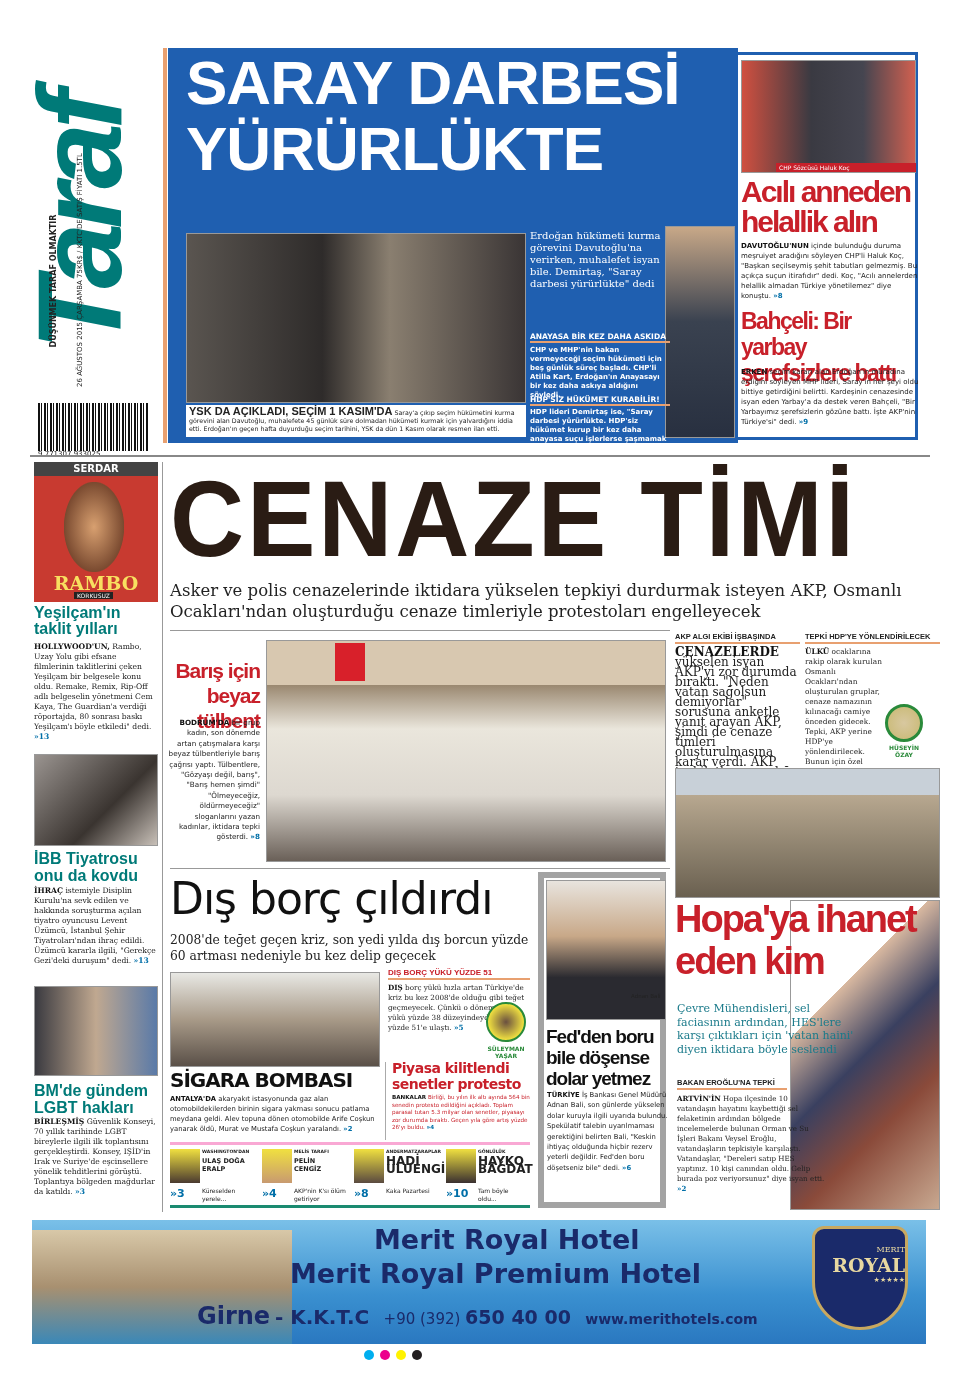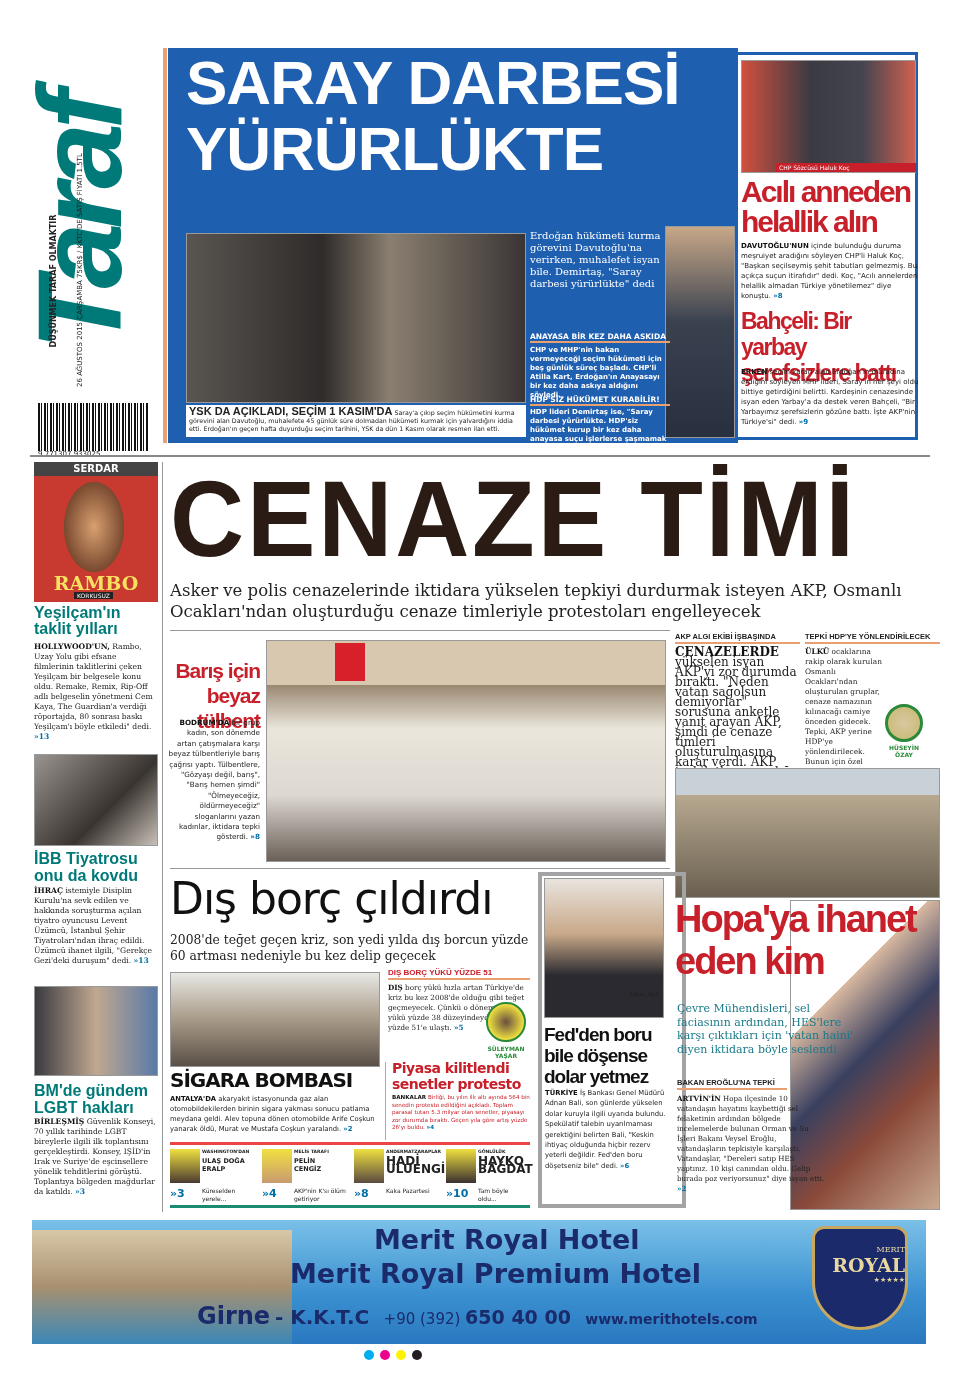--- a/index.html
+++ b/index.html
@@ -58,21 +58,21 @@
   <div class="abs" style="left:0;top:0;width:124px;height:140px;background:linear-gradient(180deg,#444 0 14px,#c83a30 14px)">
     <div class="abs sans" style="left:0;top:1px;width:124px;text-align:center;color:#fff;font-weight:bold;font-size:10px">SERDAR</div>
     <div class="abs" style="left:30px;top:20px;width:60px;height:90px;background:radial-gradient(ellipse,#d8a070,#7a4a30 70%,transparent 72%)"></div>
     <div class="abs" style="left:0;top:110px;width:124px;text-align:center;color:#f8e060;font-weight:bold;font-size:19px;font-family:'DejaVu Serif',serif">RAMBO</div>
     <div class="abs sans" style="left:40px;top:130px;font-size:6px;color:#fff;background:#222;padding:0 3px">KORKUSUZ</div>
   </div>
   <div class="abs teal" style="left:0;top:143px;width:124px;font-family:'Liberation Sans',sans-serif;font-weight:bold;font-size:16px;line-height:16px">Yeşilçam'ın taklit yılları</div>
   <p class="abs body" style="left:0;top:180px;width:124px;font-size:7.6px;line-height:10px"><b>HOLLYWOOD'UN,</b><span> Rambo, Uzay Yolu gibi efsane filmlerinin taklitlerini çeken Yeşilçam bir belgesele konu oldu. Remake, Remix, Rip-Off adlı belgeselin yönetmeni Cem Kaya, The Guardian'a verdiği röportajda, 80 sonrası baskı Yeşilçam'ı böyle etkiledi" dedi.</span> <span class="ref">»13</span></p>
   <div class="abs photo" style="left:0;top:292px;width:124px;height:92px;background:linear-gradient(135deg,#9a9490,#3a3430 60%,#c8c0b8)"></div>
   <div class="abs teal" style="left:0;top:388px;width:124px;font-family:'Liberation Sans',sans-serif;font-weight:bold;font-size:16px;line-height:17px">İBB Tiyatrosu onu da kovdu</div>
-  <p class="abs body" style="left:0;top:424px;width:124px;font-size:7.6px;line-height:10px"><b>İHRAÇ</b><span> istemiyle Disiplin Kurulu'na sevk edilen ve hakkında soruşturma açılan tiyatro oyuncusu Levent Üzümcü, İstanbul Şehir Tiyatroları'ndan ihraç edildi. Üzümcü ihanet ilgili, "Gerekçe Gezi'deki duruşum" dedi.</span> <span class="ref">»13</span></p>
+  <p class="abs body" style="left:0;top:424px;width:124px;font-size:7.6px;line-height:10px"><b>İHRAÇ</b><span> istemiyle Disiplin Kurulu'na sevk edilen ve hakkında soruşturma açılan tiyatro oyuncusu Levent Üzümcü, İstanbul Şehir Tiyatroları'ndan ihraç edildi. Üzümcü kararla ilgili, "Gerekçe Gezi'deki duruşum" dedi.</span> <span class="ref">»13</span></p>
   <div class="abs photo" style="left:0;top:524px;width:124px;height:90px;background:linear-gradient(90deg,#3a3a40,#c0a890 50%,#5a7aa8)"></div>
   <div class="abs teal" style="left:0;top:620px;width:124px;font-family:'Liberation Sans',sans-serif;font-weight:bold;font-size:16px;line-height:17px">BM'de gündem LGBT hakları</div>
   <p class="abs body" style="left:0;top:655px;width:124px;font-size:7.6px;line-height:10px"><b>BİRLEŞMİŞ</b><span> Güvenlik Konseyi, 70 yıllık tarihinde LGBT bireylerle ilgili ilk toplantısını gerçekleştirdi. Konsey, IŞİD'in Irak ve Suriye'de eşcinsellere yönelik tehditlerini görüştü. Toplantıya bölgeden mağdurlar da katıldı.</span> <span class="ref">»3</span></p>
 </div>
 <div class="abs" style="left:162px;top:462px;width:1px;height:750px;background:#999"></div>
 
 <div class="abs" style="left:170px;top:460px;width:770px;font-family:'Liberation Sans',sans-serif;font-weight:bold;font-size:108px;line-height:118px;color:#2a1c14;letter-spacing:3px;transform:scaleX(0.95);transform-origin:left">CENAZE TİMİ</div>
 <div class="abs" style="left:170px;top:580px;width:770px;font-size:16.5px;line-height:21px;color:#222">Asker ve polis cenazelerinde iktidara yükselen tepkiyi durdurmak isteyen AKP, Osmanlı Ocakları'ndan oluşturduğu cenaze timleriyle protestoları engelleyecek</div>
 <div class="abs" style="left:170px;top:630px;width:500px;height:1px;background:#999"></div>
 
@@ -104,21 +104,21 @@
   <p class="body" style="font-size:7.2px;line-height:10px"><b>DIŞ</b><span> borç yükü hızla artan Türkiye'de kriz bu kez 2008'de olduğu gibi teğet geçmeyecek. Çünkü o dönem borç yükü yüzde 38 düzeyindeydi, şimdi yüzde 51'e ulaştı.</span> <span class="ref">»5</span></p>
   <div class="abs" style="left:98px;top:34px;width:40px;height:40px;border-radius:50%;background:radial-gradient(#6a5040,#f0e040 70%);border:2px solid #2a8a3a"></div>
   <div class="abs sans" style="left:94px;top:77px;width:48px;font-size:6px;font-weight:bold;color:#2a8a3a;text-align:center">SÜLEYMAN YAŞAR</div>
 </div>
 <div class="abs" style="left:170px;top:1068px;font-family:'DejaVu Sans',sans-serif;font-weight:bold;font-size:20px;letter-spacing:-1px;color:#111">SİGARA BOMBASI</div>
 <p class="abs body sans" style="left:170px;top:1094px;width:210px;font-size:6.8px;line-height:10px"><b>ANTALYA'DA</b><span> akaryakıt istasyonunda gaz alan otomobildekilerden birinin sigara yakması sonucu patlama meydana geldi. Alev topuna dönen otomobilde Arife Coşkun yanarak öldü, Murat ve Mustafa Coşkun yaralandı.</span> <span class="ref">»2</span></p>
 <div class="abs" style="left:385px;top:1062px;width:1px;height:78px;background:#aaa"></div>
 <div class="abs red" style="left:392px;top:1060px;width:140px;font-family:'DejaVu Sans',sans-serif;font-weight:bold;font-size:14px;line-height:16px;letter-spacing:-0.5px">Piyasa kilitlendi senetler protesto</div>
 <p class="abs body sans red" style="left:392px;top:1094px;width:140px;font-size:5.6px;line-height:7.5px"><b>BANKALAR</b><span> Birliği, bu yılın ilk altı ayında 564 bin senedin protesto edildiğini açıkladı. Toplam parasal tutarı 5.3 milyar olan senetler, piyasayı zor durumda bıraktı. Geçen yıla göre artış yüzde 26'yı buldu.</span> <span class="ref">»4</span></p>
 
-<div class="abs" style="left:170px;top:1142px;width:360px;height:66px;border-top:3px solid #ef4444;border-bottom:3px solid #1a8a70">
+<div class="abs" style="left:170px;top:1142px;width:360px;height:66px;border-top:3px solid #f9a8d4;border-bottom:3px solid #1a8a70">
   <div class="abs" style="left:0;top:4px;width:86px;height:56px">
     <div class="abs" style="left:0;top:0;width:30px;height:34px;background:linear-gradient(#f0e040,#4a3a30)"></div>
     <div class="abs sans" style="left:32px;top:0;font-size:4.5px;font-weight:bold">WASHINGTON'DAN</div>
     <div class="abs sans" style="left:32px;top:8px;width:50px;font-size:6.5px;font-weight:bold;line-height:8px">ULAŞ DOĞA ERALP</div>
     <div class="abs sans" style="left:0;top:38px;font-size:11px;font-weight:bold;color:#006fa8">»3</div>
     <div class="abs sans" style="left:32px;top:38px;width:50px;font-size:6px;line-height:7.5px">Küreselden yerele...</div>
   </div>
   <div class="abs" style="left:92px;top:4px;width:86px;height:56px">
     <div class="abs" style="left:0;top:0;width:30px;height:34px;background:linear-gradient(#f0e040,#c89a70)"></div>
     <div class="abs sans" style="left:32px;top:0;font-size:4.5px;font-weight:bold">MELİS TARAFI</div>
@@ -135,21 +135,21 @@
   </div>
   <div class="abs" style="left:276px;top:4px;width:84px;height:56px">
     <div class="abs" style="left:0;top:0;width:30px;height:34px;background:linear-gradient(#f0e040,#3a3030)"></div>
     <div class="abs sans" style="left:32px;top:0;font-size:4.5px;font-weight:bold">GÖNLÜLÜK</div>
     <div class="abs sans" style="left:32px;top:8px;width:50px;font-size:12px;font-weight:bold;line-height:8px">HAYKO BAĞDAT</div>
     <div class="abs sans" style="left:0;top:38px;font-size:11px;font-weight:bold;color:#006fa8">»10</div>
     <div class="abs sans" style="left:32px;top:38px;width:50px;font-size:6px;line-height:7.5px">Tam böyle oldu...</div>
   </div>
 </div>
 
-<div class="abs" style="left:538px;top:872px;width:148px;height:336px;border:4px solid #a3a3a3">
+<div class="abs" style="left:538px;top:872px;width:128px;height:336px;border:6px solid #a3a3a3">
   <div class="abs photo" style="left:2px;top:2px;width:120px;height:140px;background:linear-gradient(180deg,#e8e4de,#c8a888 40%,#2a2a30 70%)">
     <div class="abs sans" style="left:84px;top:112px;width:30px;font-size:5.5px;color:#222">Adnan Bali</div>
   </div>
   <div class="abs cond" style="left:2px;top:148px;width:124px;font-size:19px;line-height:21px;color:#111;letter-spacing:-1px">Fed'den boru bile döşense dolar yetmez</div>
   <p class="abs body sans" style="left:3px;top:212px;width:122px;font-size:6.8px;line-height:10.4px"><b>TÜRKİYE</b><span> İş Bankası Genel Müdürü Adnan Bali, son günlerde yükselen dolar kuruyla ilgili uyarıda bulundu. Spekülatif talebin uyarılmaması gerektiğini belirten Bali, "Keskin ihtiyaç olduğunda hiçbir rezerv yeterli değildir. Fed'den boru döşetseniz bile" dedi.</span> <span class="ref">»6</span></p>
 </div>
 
 <div class="abs photo" style="left:790px;top:900px;width:150px;height:310px;background:linear-gradient(135deg,#fff 0 30%,#d8b8a0 30%,#3a4060 50%,#8a4a3a 70%,#c8a890)"></div>
 <div class="abs cond red" style="left:675px;top:898px;width:265px;font-size:38px;line-height:42px;letter-spacing:-2px">Hopa'ya ihanet eden kim</div>
 <div class="abs teal" style="left:677px;top:1002px;width:180px;font-size:11px;line-height:13.5px;color:#1a7a8a">Çevre Mühendisleri, sel faciasının ardından, HES'lere karşı çıktıkları için 'vatan haini' diyen iktidara böyle seslendi</div>

